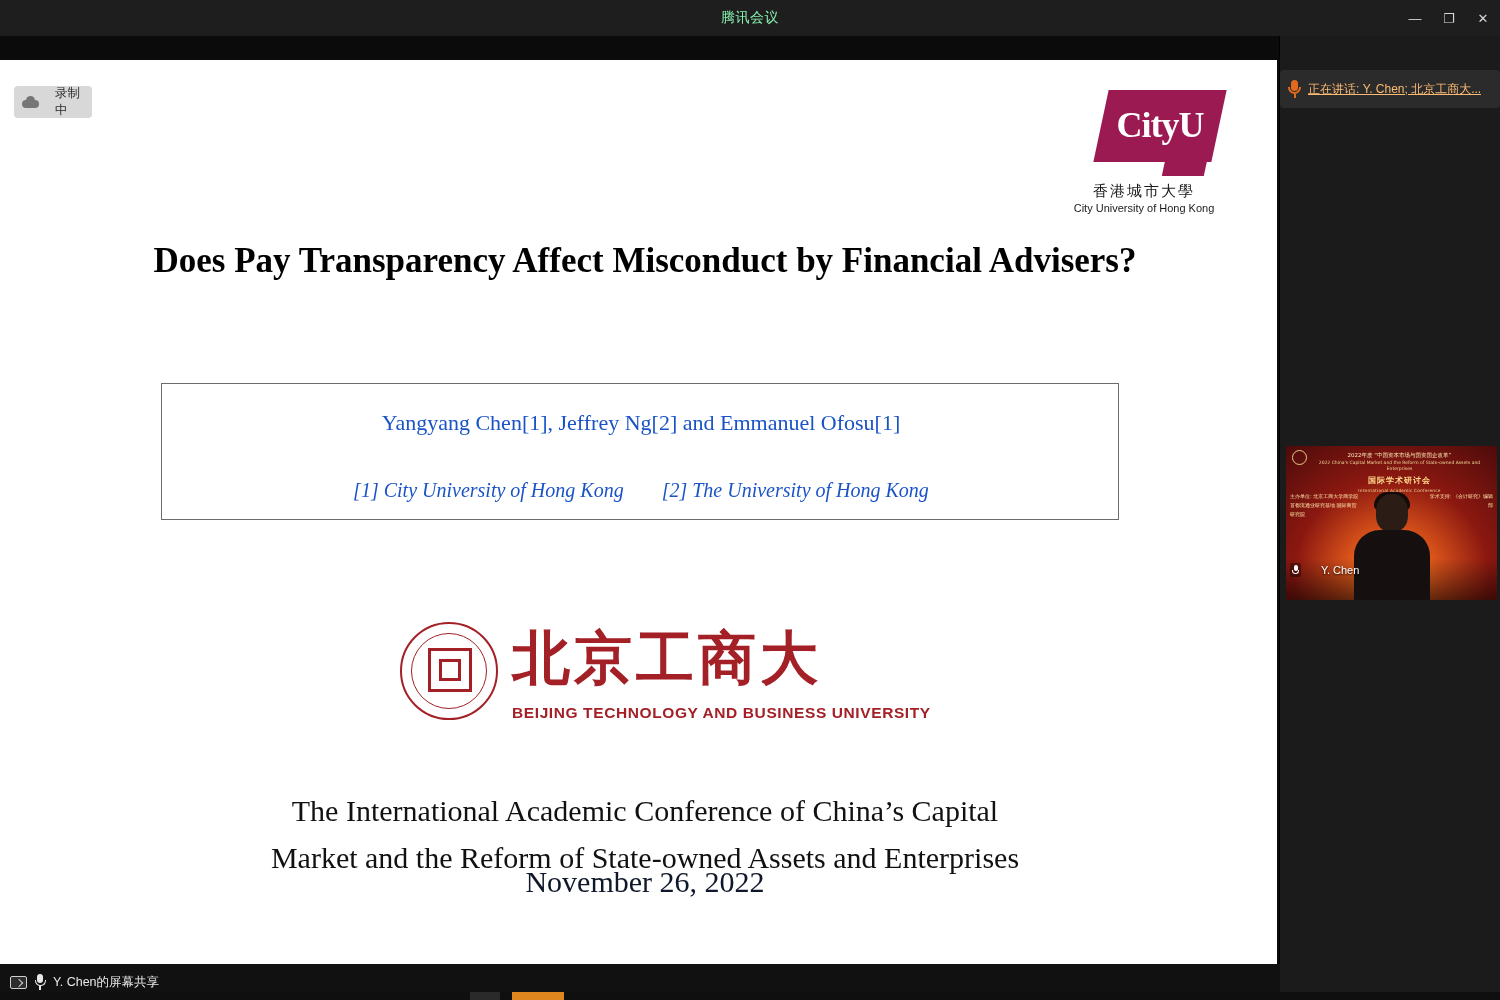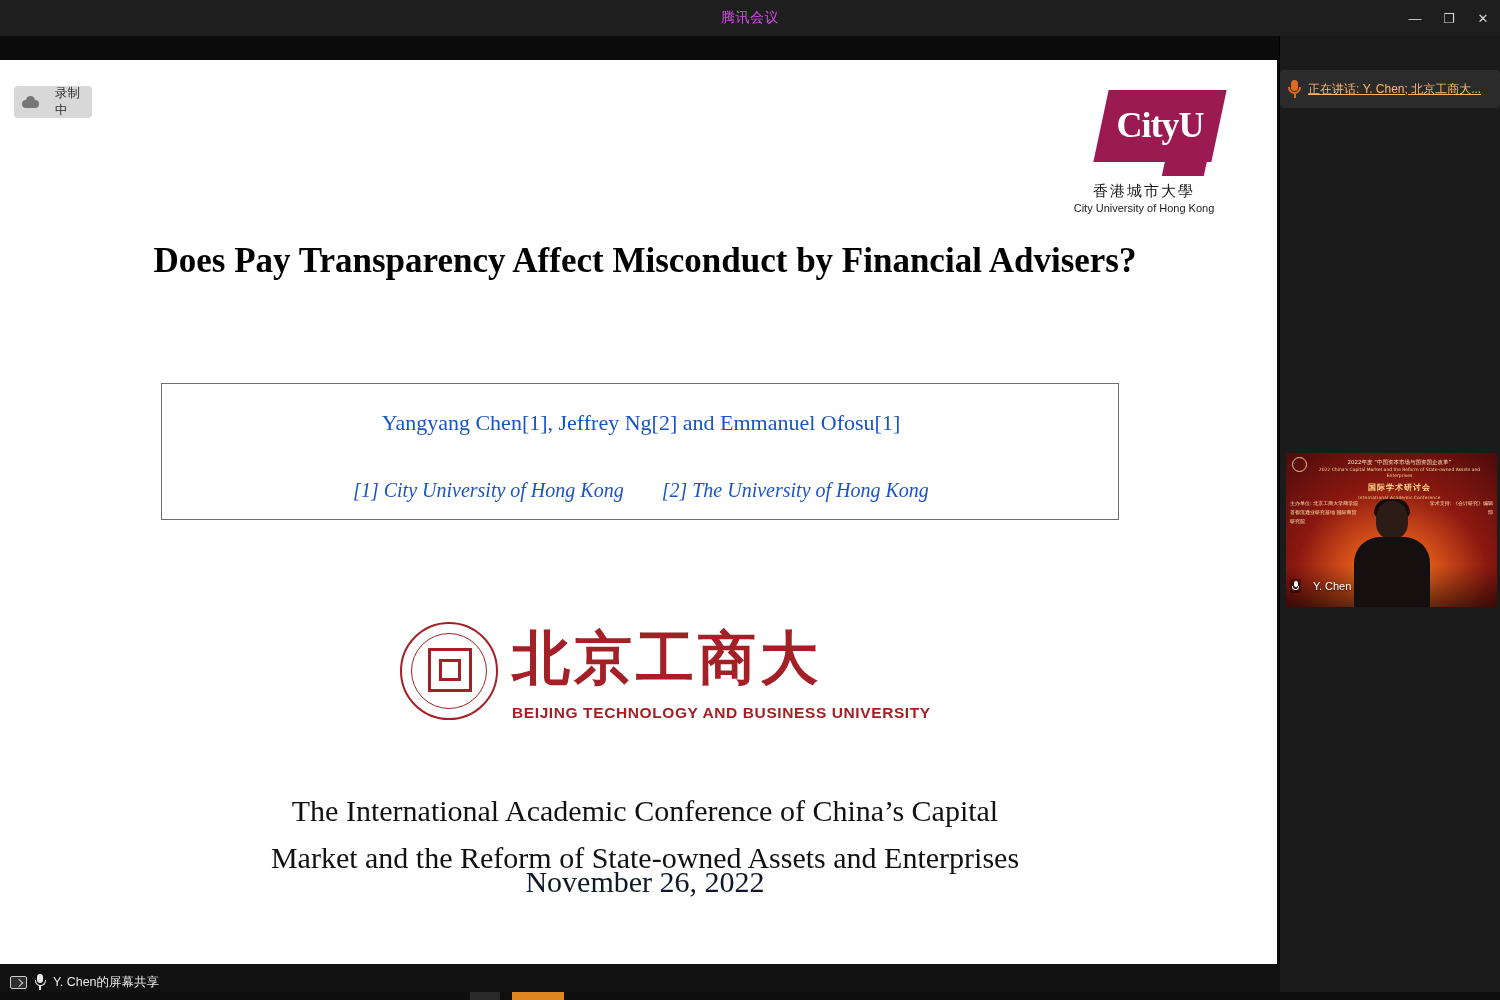--- a/index.html
+++ b/index.html
@@ -27,21 +27,21 @@
     width: 1500px;
     height: 36px;
     background: #1e1e1e;
     color: #e8e8e8;
     display: flex;
     align-items: center;
     justify-content: center;
   }
   #titlebar-title {
     font-size: 14px;
-    color: #d946ef;
+    color: #86efac;
     letter-spacing: 0.5px;
   }
   #window-controls {
     position: absolute;
     right: 0; top: 0;
     height: 36px;
     display: flex;
     align-items: center;
   }
   .winbtn {
@@ -361,21 +361,20 @@
   
   #video-tile {
     position: absolute;
     left: 6px;
     top: 410px;
     width: 211px;
     height: 154px;
     background: #5b0d0d;
     overflow: hidden;
     border-radius: 2px;
-    margin-top: 7px;
   }
   #video-bg {
     position: absolute;
     inset: 0;
     background:
       radial-gradient(circle at 50% 85%, #ff9b2a 0%, #d8521a 28%, #8b1810 58%, #4d0b0b 100%);
   }
   #video-skyline {
     position: absolute;
     left: 0; bottom: 0;
@@ -469,24 +468,24 @@
     left: 0;
     top: 36px;
     width: 76px;
     height: 70px;
     border-radius: 26px 26px 0 0;
     background: #15100f;
   }
   #video-name {
     position: absolute;
     left: 4px;
-    bottom: 14px;
+    bottom: 23px;
     display: flex;
     align-items: center;
-    gap: 12px;
+    gap: 20px;
   }
   #video-name .mic-mini {
     width: 11px;
     height: 14px;
     position: relative;
     background: rgba(0,0,0,0.35);
     border-radius: 2px;
   }
   #video-name .mic-mini:before {
     content: "";

